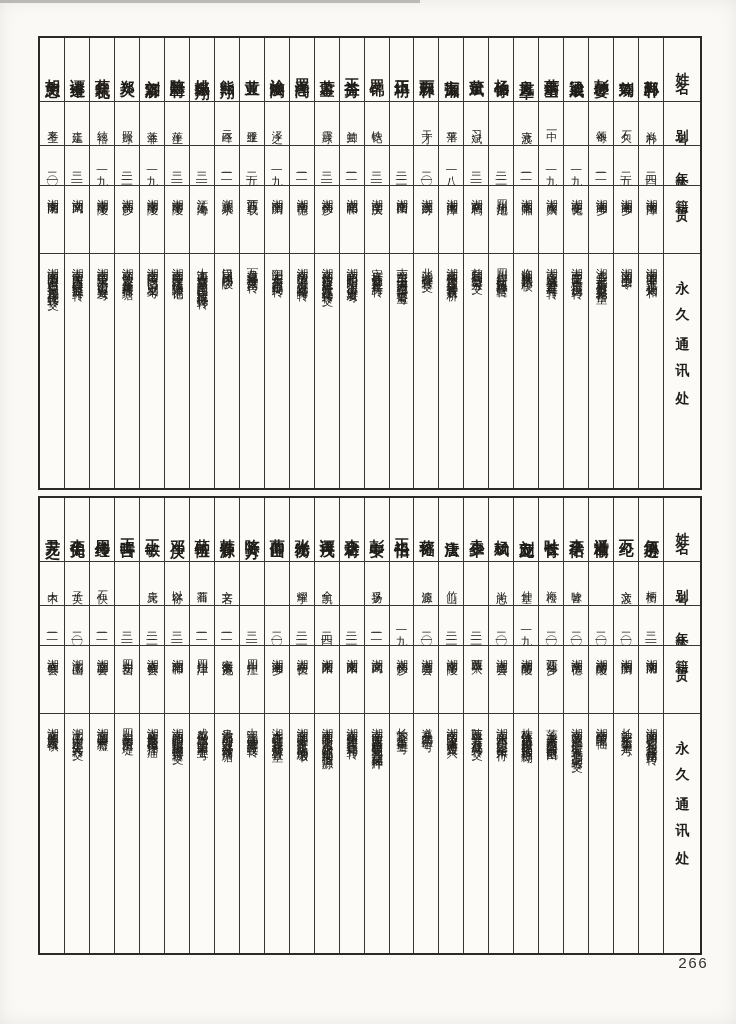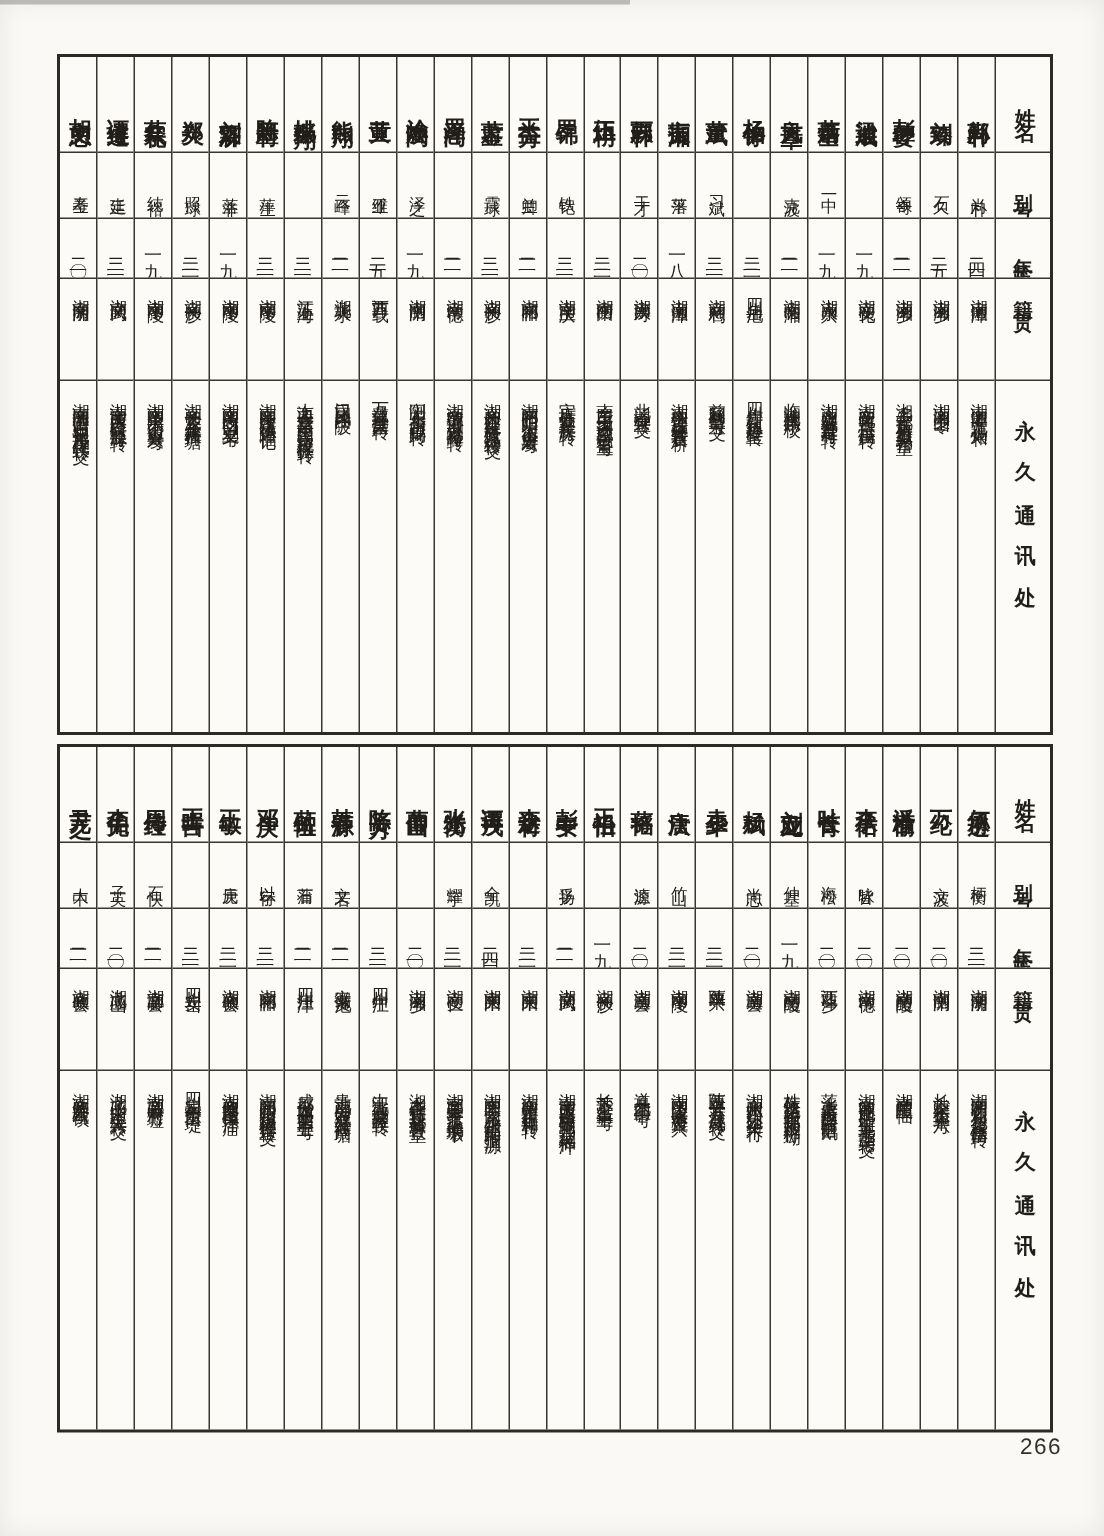--- a/index.html
+++ b/index.html
@@ -52,21 +52,21 @@
   .cell.hdr span{font-weight:700;}
   .cell.name.hdr span  {font-size:14px;letter-spacing:9px;}
   .cell.alias.hdr span {font-size:13px;letter-spacing:5px;font-weight:700;}
   .cell.age.hdr span   {font-size:13px;letter-spacing:4px;}
   .cell.native.hdr span{font-size:13px;letter-spacing:9px;}
   .cell.address.hdr{align-items:flex-start;padding-top:14px;}
   .cell.address.hdr span{font-size:14px;letter-spacing:28px;}
   .page-number{
     position:absolute;top:956px;right:28px;
     font-size:15px;color:#33302a;letter-spacing:1px;
-    font-family:Liberation Sans, sans-serif;
+    font-family:Liberation Mono, monospace;
   }
 </style>
 </head>
 <body>
 
 <div class="page">
   <div class="scan-edge"></div>
   <div class="rtable" id="top-table">
       <div class="col header">
         <div class="cell name hdr">

